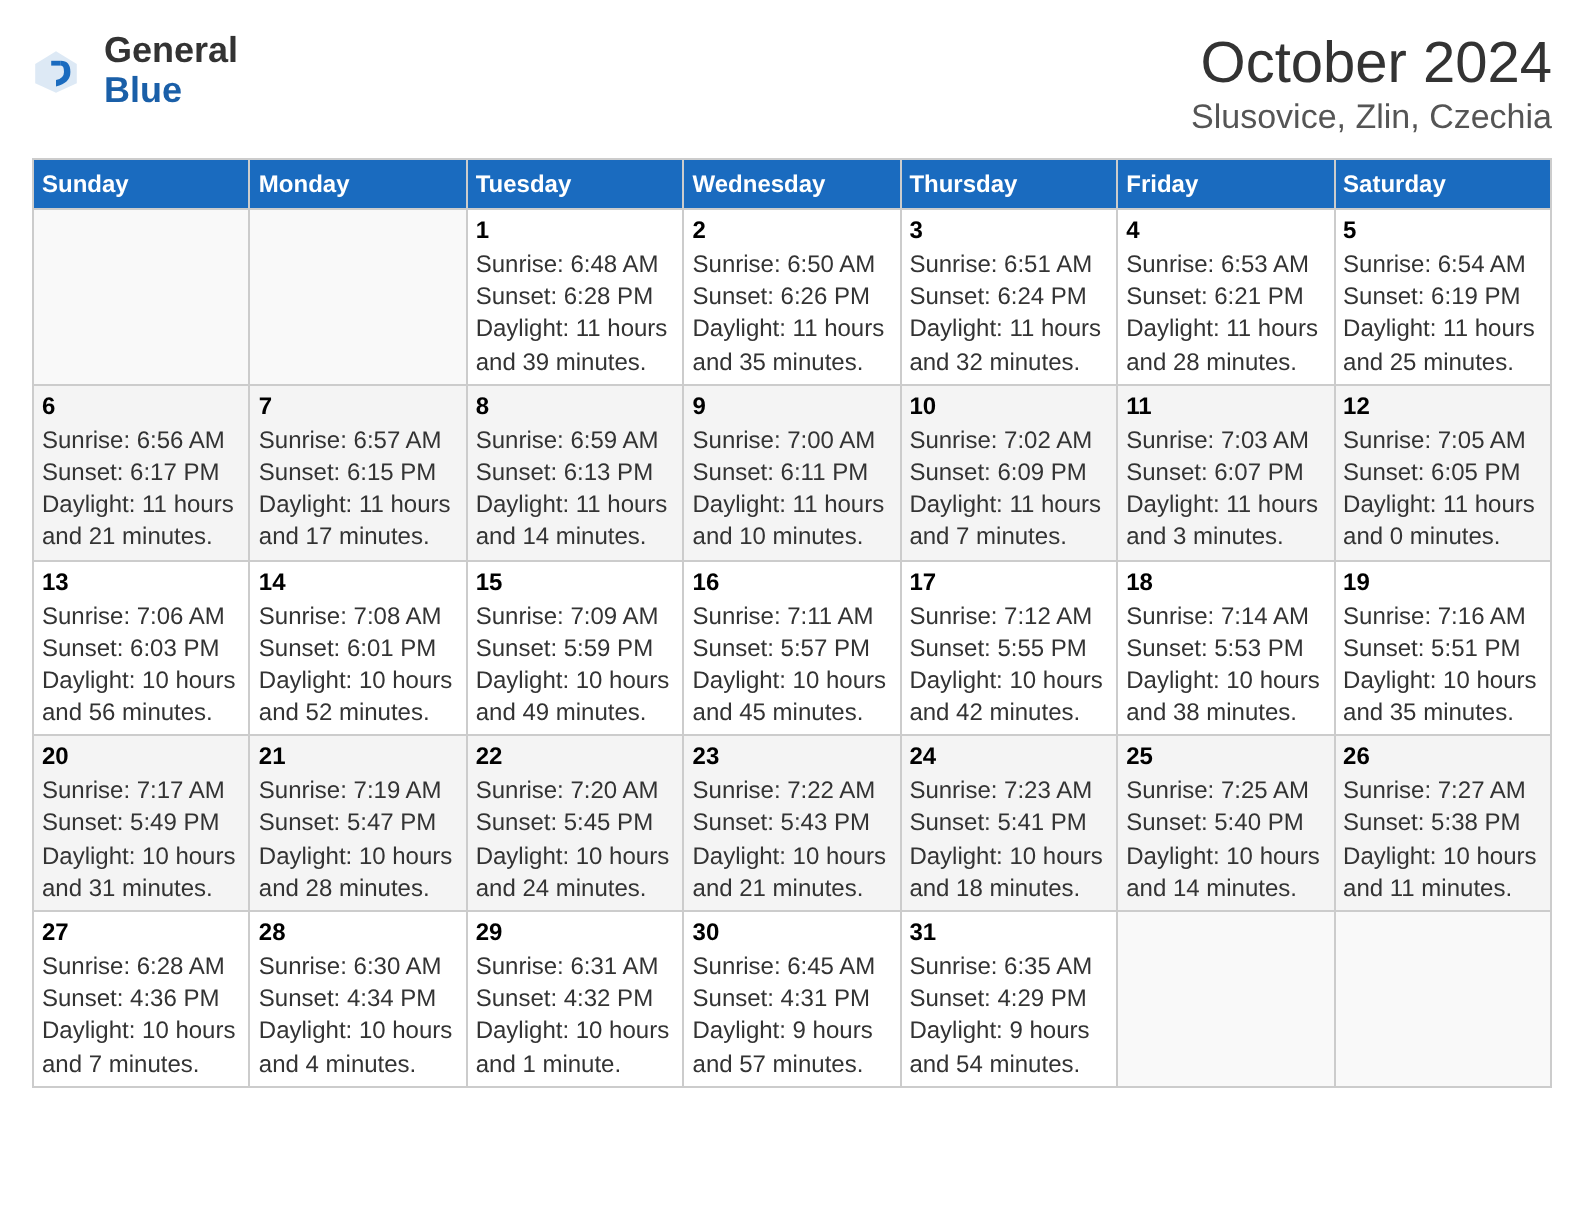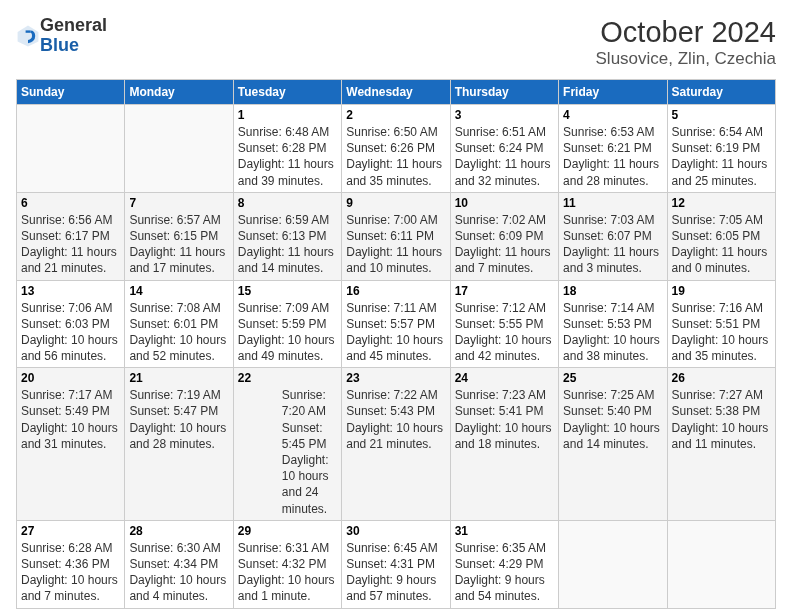--- a/index.html
+++ b/index.html
@@ -12,21 +12,21 @@
     }
     .header-area {
       display: flex;
       justify-content: space-between;
       align-items: flex-start;
       margin-bottom: 10px;
     }
     .logo {
       display: flex;
       align-items: center;
-      gap: 0;
+      gap: 12px;
     }
     .logo-text {
       font-size: 18px;
       font-weight: bold;
       line-height: 1.1;
     }
     .logo-general { color: #333; }
     .logo-blue { color: #1a5fa8; }
     .logo-icon {
       width: 24px;
@@ -245,21 +245,21 @@
 Daylight: 10 hours and 31 minutes.</div>
         </td>
         <td>
           <span class="day-number">21</span>
           <div class="day-info" style="white-space: pre-line;">Sunrise: 7:19 AM
 Sunset: 5:47 PM
 Daylight: 10 hours and 28 minutes.</div>
         </td>
         <td>
           <span class="day-number">22</span>
-          <div class="day-info" style="white-space: pre-line; margin-left: 44px;">Sunrise: 7:20 AM
+          <div class="day-info" style="white-space: pre-line;">Sunrise: 7:20 AM
 Sunset: 5:45 PM
 Daylight: 10 hours and 24 minutes.</div>
         </td>
         <td>
           <span class="day-number">23</span>
           <div class="day-info" style="white-space: pre-line;">Sunrise: 7:22 AM
 Sunset: 5:43 PM
 Daylight: 10 hours and 21 minutes.</div>
         </td>
         <td>

